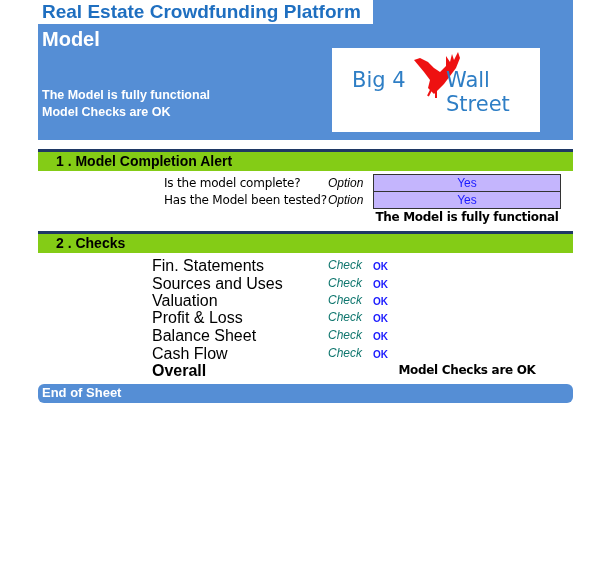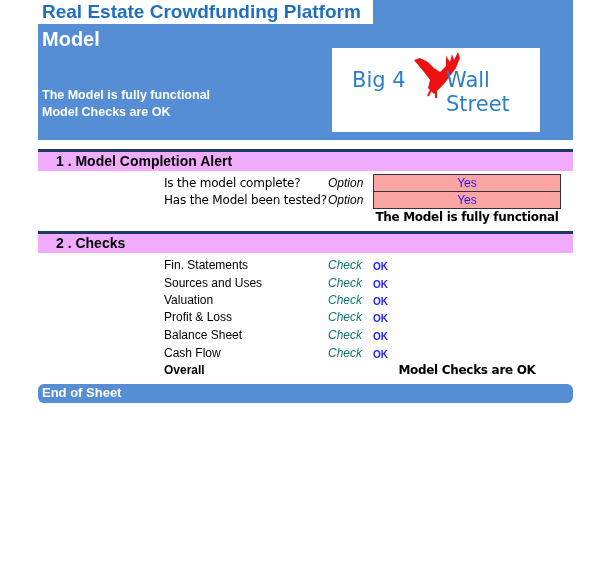--- a/index.html
+++ b/index.html
@@ -9,27 +9,27 @@
   .header { left: 38px; top: 0; width: 535px; height: 140px; background: #558ed5; }
   .title-bg { left: 38px; top: 0; width: 335px; height: 24px; background: #ffffff; }
   .title { left: 42px; top: 0px; font-size: 19px; font-weight: bold; color: #1f6fc0; white-space: nowrap; line-height: 24px; }
   .subtitle { left: 42px; top: 26px; font-size: 20px; font-weight: bold; color: #ffffff; line-height: 26px; }
   .status { left: 42px; font-size: 12.5px; font-weight: bold; color: #ffffff; line-height: 17px; }
   .logo { left: 332px; top: 48px; width: 208px; height: 84px; background: #ffffff; }
   .logo-text-l { left: 20px; top: 20px; font-size: 21px; color: #2e7ec5; font-family: "DejaVu Sans", sans-serif; }
   .logo-text-r { left: 114px; top: 20px; font-size: 21px; color: #2e7ec5; font-family: "DejaVu Sans", sans-serif; }
   .logo-tag { left: 0; width: 224px; top: 54px; text-align: center; font-size: 12px; color: #111; font-family: "DejaVu Sans Condensed", "DejaVu Sans", sans-serif; letter-spacing: -0.3px; }
   .eagle { left: 78px; top: 2px; }
-  .section { left: 38px; width: 535px; height: 19px; background: #f0abfc; border-top: 3px solid #1f3864; }
+  .section { left: 38px; width: 535px; height: 19px; background: #84cc16; border-top: 3px solid #1f3864; }
   .section span { position: absolute; left: 18px; top: 1px; font-size: 14px; font-weight: bold; color: #000; }
   .q { left: 164px; font-size: 12px; color: #000; line-height: 17px; font-family: "DejaVu Sans", sans-serif; letter-spacing: -0.2px; }
   .opt { left: 328px; font-size: 12px; font-style: italic; color: #000; line-height: 17px; }
-  .ybox { left: 373px; width: 186px; height: 16px; background: #fca5a5; border: 1px solid #333; text-align: center; font-size: 12px; color: #1a1aff; line-height: 16px; }
+  .ybox { left: 373px; width: 186px; height: 16px; background: #c4b5fd; border: 1px solid #333; text-align: center; font-size: 12px; color: #1a1aff; line-height: 16px; }
   .result { left: 373px; width: 188px; text-align: center; font-size: 12px; font-weight: bold; color: #000; font-family: "DejaVu Sans", sans-serif; letter-spacing: -0.3px; }
-  .row-label { left: 164px; font-size: 12px; color: #000; line-height: 17px; }
+  .row-label { left: 152px; font-size: 16px; color: #000; line-height: 17px; }
   .row-check { left: 328px; font-size: 12px; font-style: italic; color: #0f766e; line-height: 17px; }
   .row-ok { left: 373px; width: 188px; text-align: left; font-size: 10px; font-weight: bold; color: #1a1aff; line-height: 17px; }
   .footer { left: 38px; top: 384px; width: 535px; height: 19px; background: #558ed5; border-radius: 6px; }
   .footer span { position: absolute; left: 4px; top: 1px; font-size: 13px; font-weight: bold; color: #ffffff; }
 </style>
 </head>
 <body>
 
 <div class="abs header"></div>
 <div class="abs title-bg"></div>

